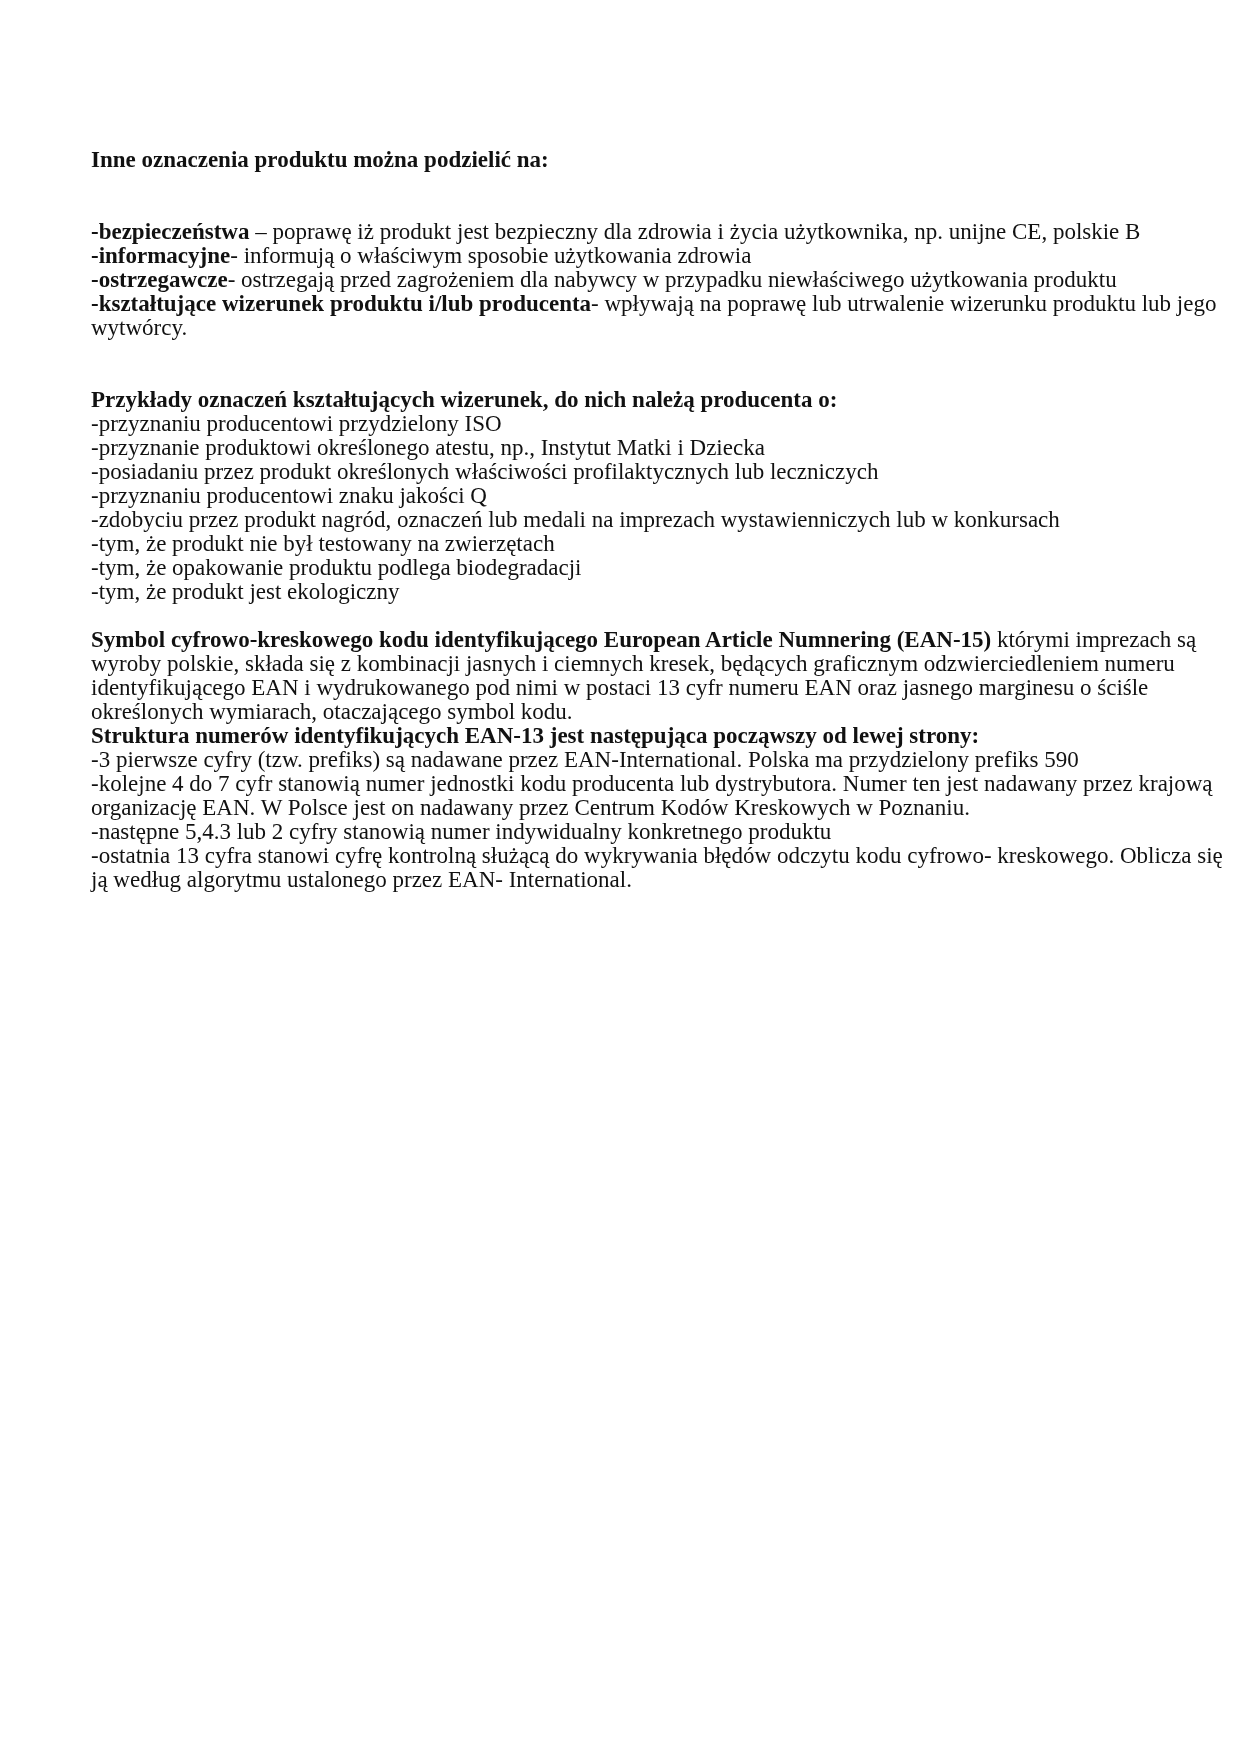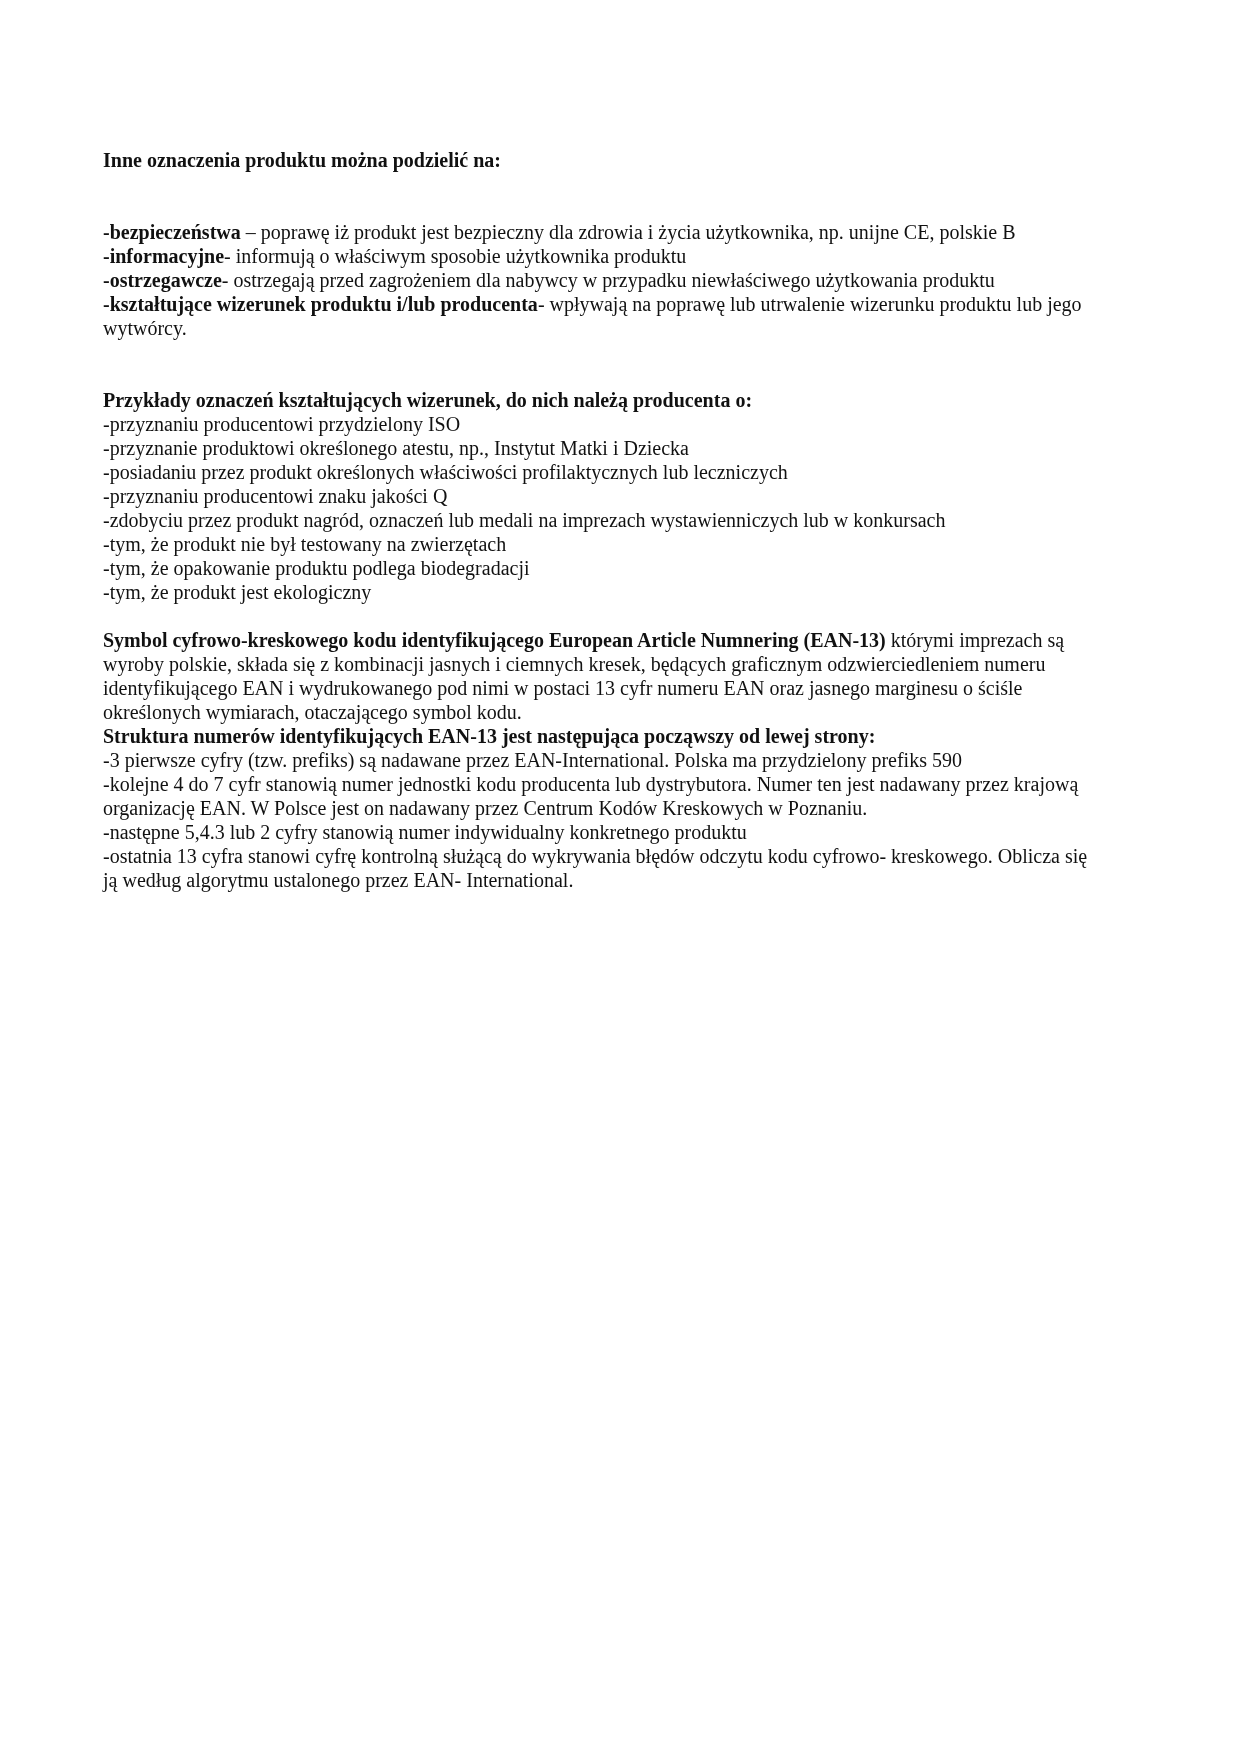--- a/index.html
+++ b/index.html
@@ -3,49 +3,49 @@
   <meta charset="utf-8">
   <style>
     html, body { margin: 0; padding: 0; background: #ffffff; }
     body {
       width: 1240px; height: 1754px; position: relative; overflow: hidden;
       font-family: "Liberation Serif", "DejaVu Serif", serif;
       color: #111111;
     }
     .page { position: absolute; left: 91px; top: 0; width: 1030px; }
     .line {
-      position: absolute; left: 12px; white-space: nowrap;
-      font-size: 20px; line-height: 24px;
+      position: absolute; left: 0; white-space: nowrap;
+      font-size: 23px; line-height: 24px;
     }
     b { font-weight: bold; }
   </style>
 </head>
 <body>
 
 <div class="page">
 
   <div class="line" style="top:148px"><b>Inne oznaczenia produktu można podzielić na:</b></div>
 
   <div class="line" style="top:220px"><b>-bezpieczeństwa</b><span> – poprawę iż produkt jest bezpieczny  dla zdrowia i życia użytkownika, np. unijne CE, polskie B</span></div>
-  <div class="line" style="top:244px"><b>-informacyjne</b><span>- informują o właściwym sposobie użytkownika produktu</span></div>
+  <div class="line" style="top:244px"><b>-informacyjne</b><span>- informują o właściwym sposobie użytkowania zdrowia</span></div>
   <div class="line" style="top:268px"><b>-ostrzegawcze</b><span>- ostrzegają przed zagrożeniem dla nabywcy  w przypadku niewłaściwego użytkowania produktu</span></div>
   <div class="line" style="top:292px"><b>-kształtujące wizerunek produktu i/lub producenta</b><span>- wpływają na poprawę lub utrwalenie wizerunku produktu lub jego</span></div>
   <div class="line" style="top:316px"><span>wytwórcy.</span></div>
 
   <div class="line" style="top:388px"><b>Przykłady oznaczeń kształtujących wizerunek, do nich należą producenta o:</b></div>
   <div class="line" style="top:412px">-przyznaniu producentowi przydzielony ISO</div>
   <div class="line" style="top:436px">-przyznanie produktowi określonego atestu, np., Instytut Matki i Dziecka</div>
   <div class="line" style="top:460px">-posiadaniu przez produkt określonych właściwości profilaktycznych lub leczniczych</div>
   <div class="line" style="top:484px">-przyznaniu producentowi znaku jakości Q</div>
   <div class="line" style="top:508px">-zdobyciu przez produkt nagród, oznaczeń lub medali na imprezach wystawienniczych lub w konkursach</div>
   <div class="line" style="top:532px">-tym, że produkt nie był testowany na zwierzętach</div>
   <div class="line" style="top:556px">-tym, że opakowanie produktu podlega biodegradacji</div>
   <div class="line" style="top:580px">-tym, że produkt jest ekologiczny</div>
 
-  <div class="line" style="top:628px"><b>Symbol cyfrowo-kreskowego kodu identyfikującego European Article Numnering (EAN-13)</b><span> którymi imprezach są</span></div>
+  <div class="line" style="top:628px"><b>Symbol cyfrowo-kreskowego kodu identyfikującego European Article Numnering (EAN-15)</b><span> którymi imprezach są</span></div>
   <div class="line" style="top:652px">wyroby polskie, składa się z kombinacji jasnych i ciemnych kresek, będących graficznym odzwierciedleniem numeru</div>
   <div class="line" style="top:676px">identyfikującego EAN i wydrukowanego pod nimi w postaci 13 cyfr numeru EAN oraz jasnego marginesu o ściśle</div>
   <div class="line" style="top:700px">określonych wymiarach, otaczającego symbol kodu.</div>
 
   <div class="line" style="top:724px"><b>Struktura numerów identyfikujących EAN-13 jest następująca począwszy od lewej strony:</b></div>
   <div class="line" style="top:748px">-3 pierwsze cyfry (tzw. prefiks) są nadawane przez EAN-International. Polska ma przydzielony prefiks 590</div>
   <div class="line" style="top:772px">-kolejne 4 do 7 cyfr stanowią numer jednostki kodu producenta lub dystrybutora. Numer ten jest nadawany przez krajową</div>
   <div class="line" style="top:796px">organizację EAN. W Polsce jest on nadawany przez Centrum Kodów Kreskowych w Poznaniu.</div>
   <div class="line" style="top:820px">-następne 5,4.3 lub 2 cyfry  stanowią numer indywidualny konkretnego produktu</div>
   <div class="line" style="top:844px">-ostatnia 13 cyfra stanowi cyfrę kontrolną służącą do wykrywania błędów odczytu kodu cyfrowo- kreskowego. Oblicza się</div>

